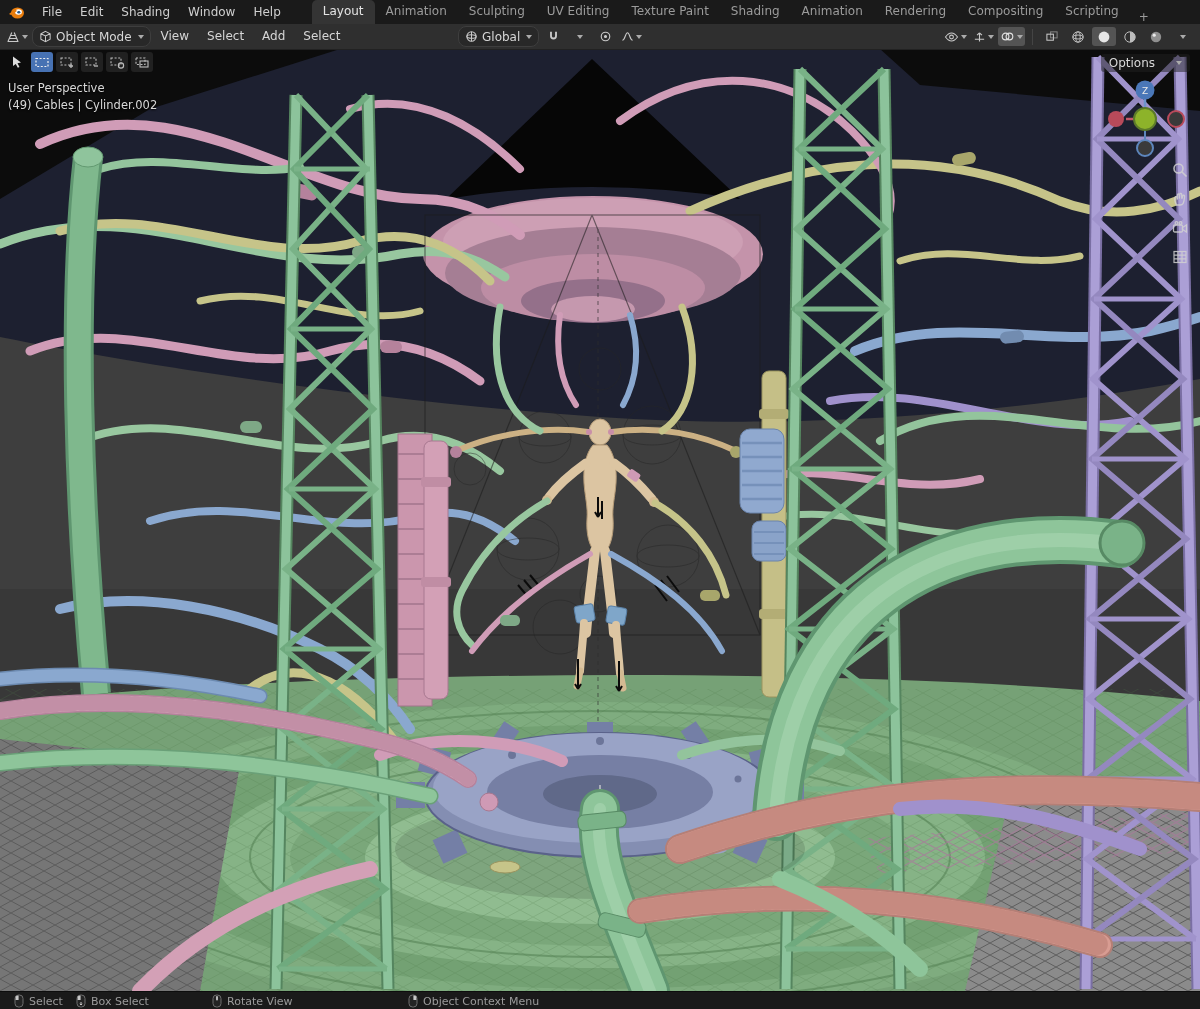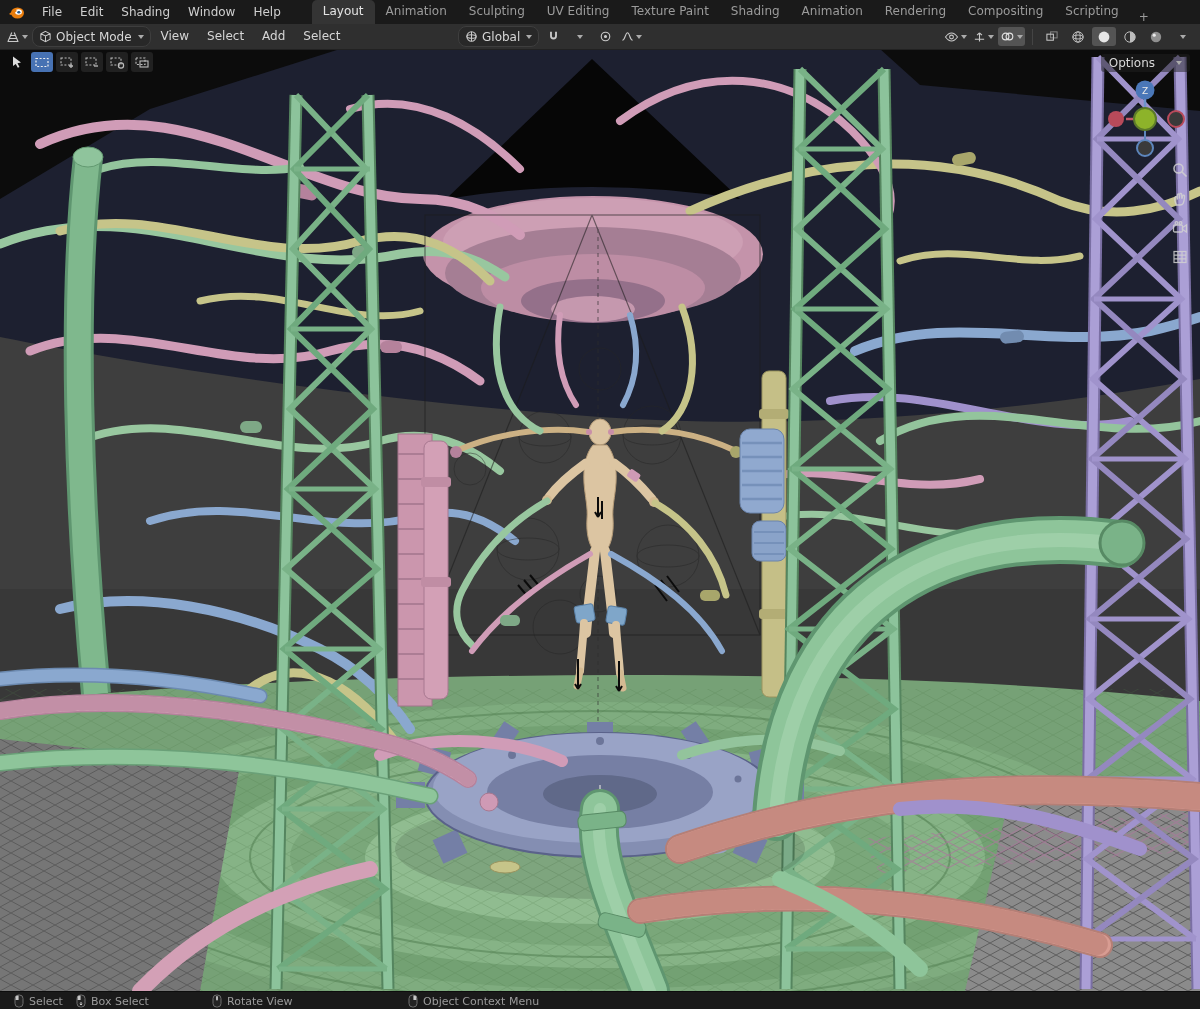--- a/index.html
+++ b/index.html
@@ -494,20 +494,24 @@
           <rect x="6" y="5" width="8" height="6" fill="none" stroke="#bdbdbd" stroke-width="1.1"></rect>
         </svg>
       </span>
     </div>
 
     <div class="options">
       <span>Options</span>
       <span class="chev"></span>
     </div>
 
+    <div class="vp-text">
+      <div>User Perspective</div>
+      <div>(49) Cables | Cylinder.002</div>
+    </div>
 
     <div class="gizmo">
       <svg width="95" height="105" viewBox="0 0 95 105">
         <line x1="45" y1="40" x2="45" y2="18" stroke="#6f94cc" stroke-width="2.5"></line>
         <line x1="45" y1="40" x2="26" y2="40" stroke="#c2596b" stroke-width="2.5"></line>
         <line x1="45" y1="40" x2="45" y2="60" stroke="#5d86bd" stroke-width="2"></line>
         <circle cx="45" cy="11" r="9.5" fill="#4a77b8"></circle>
         <text x="45" y="14.5" font-size="9" fill="#eaeaea" text-anchor="middle" font-family="DejaVu Sans, sans-serif">Z</text>
         <circle cx="16" cy="40" r="8" fill="#b84a5a"></circle>
         <circle cx="45" cy="40" r="11" fill="#8db32a" stroke="#5c7a2a" stroke-width="2"></circle>

